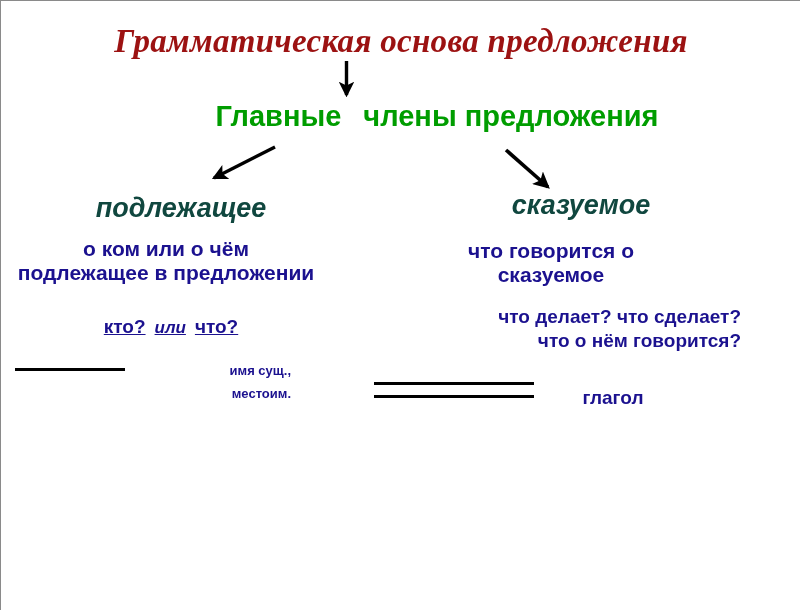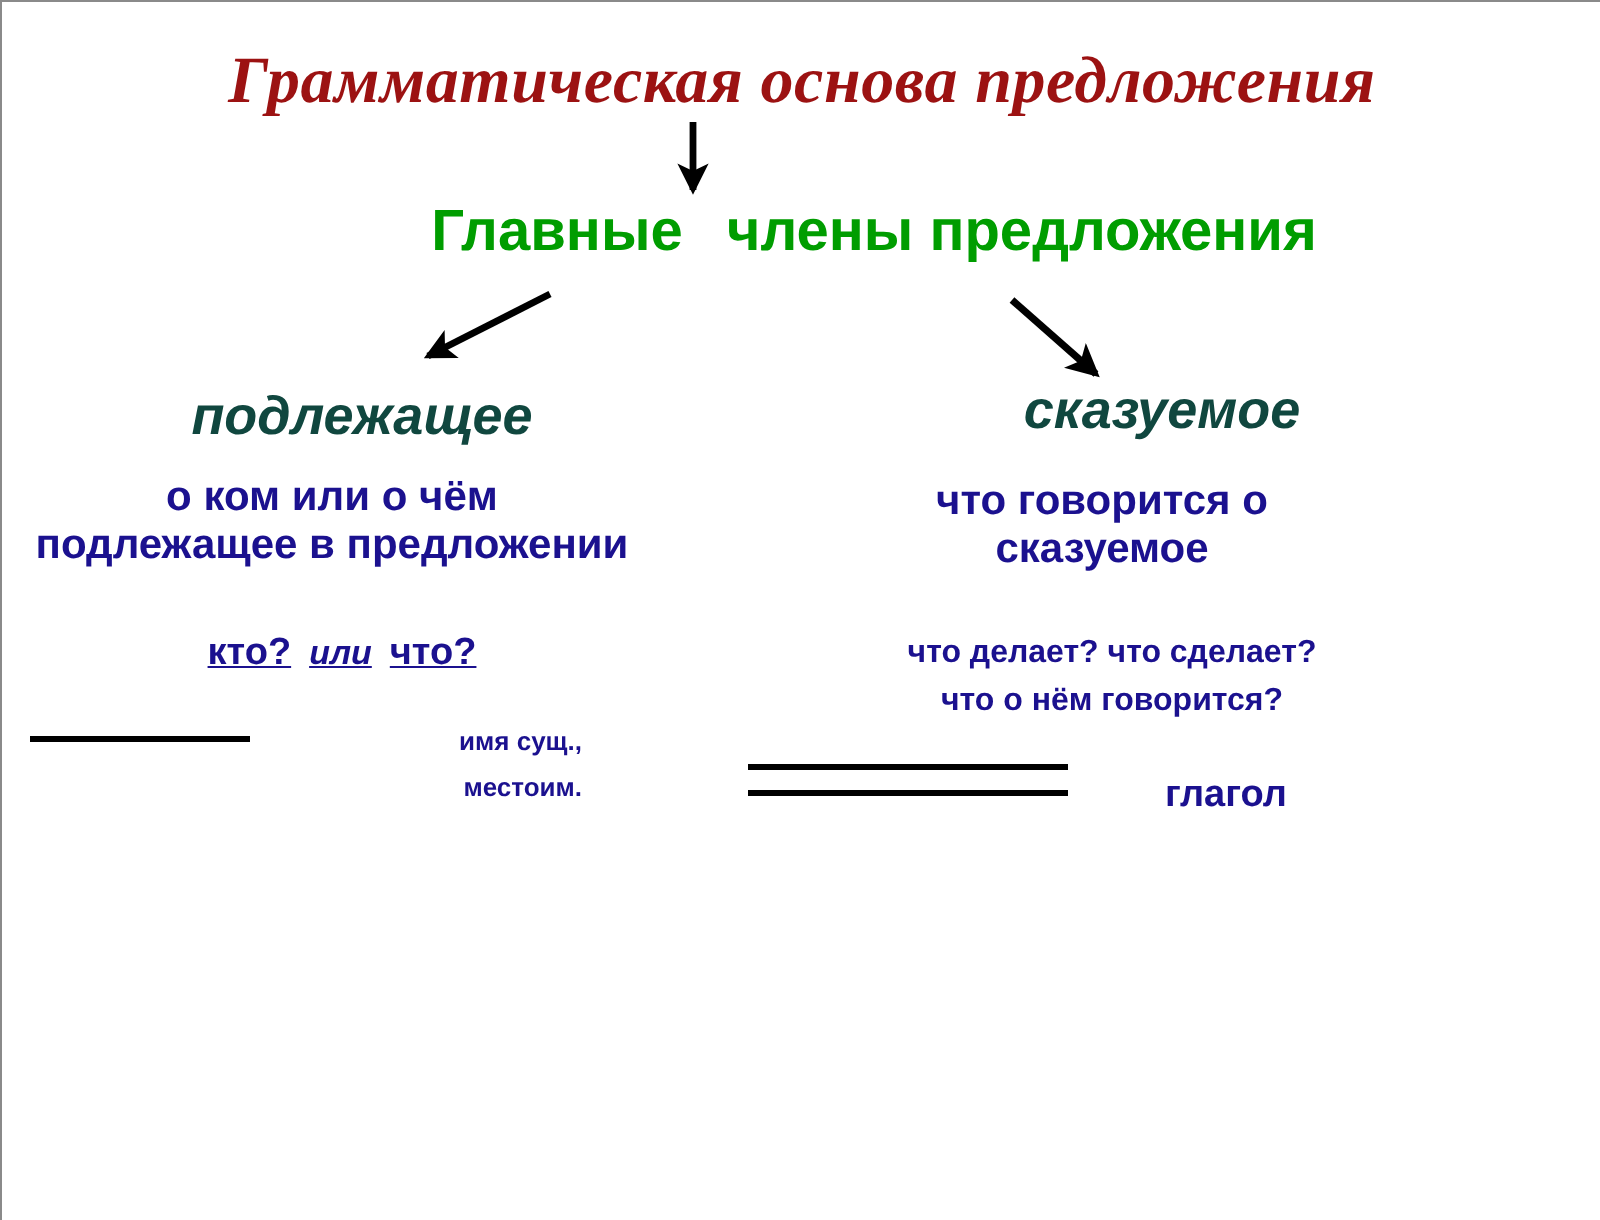--- a/index.html
+++ b/index.html
@@ -73,22 +73,22 @@
 
   
   #subject-q { left: 0; top: 315px; width: 340px; text-align: center; font-size: 19px; text-decoration: underline; }
   #subject-q .ital {
     font-style: italic;
     font-size: 17px;
   }
   #subject-q .sp { display: inline-block; width: 9px; }
 
   #predicate-q {
-    left: 370px; top: 314px; width: 370px;
-    text-align: center; font-size: 16px; line-height: 24px;
+    left: 370px; top: 304px; width: 370px;
+    text-align: right; font-size: 19px; line-height: 24px;
   }
 
   
   #subject-line {
     left: 14px; top: 367px;
     width: 110px; height: 3px;
     background: #000000;
   }
   #subject-pos {
     left: 140px; top: 358px; width: 150px;

